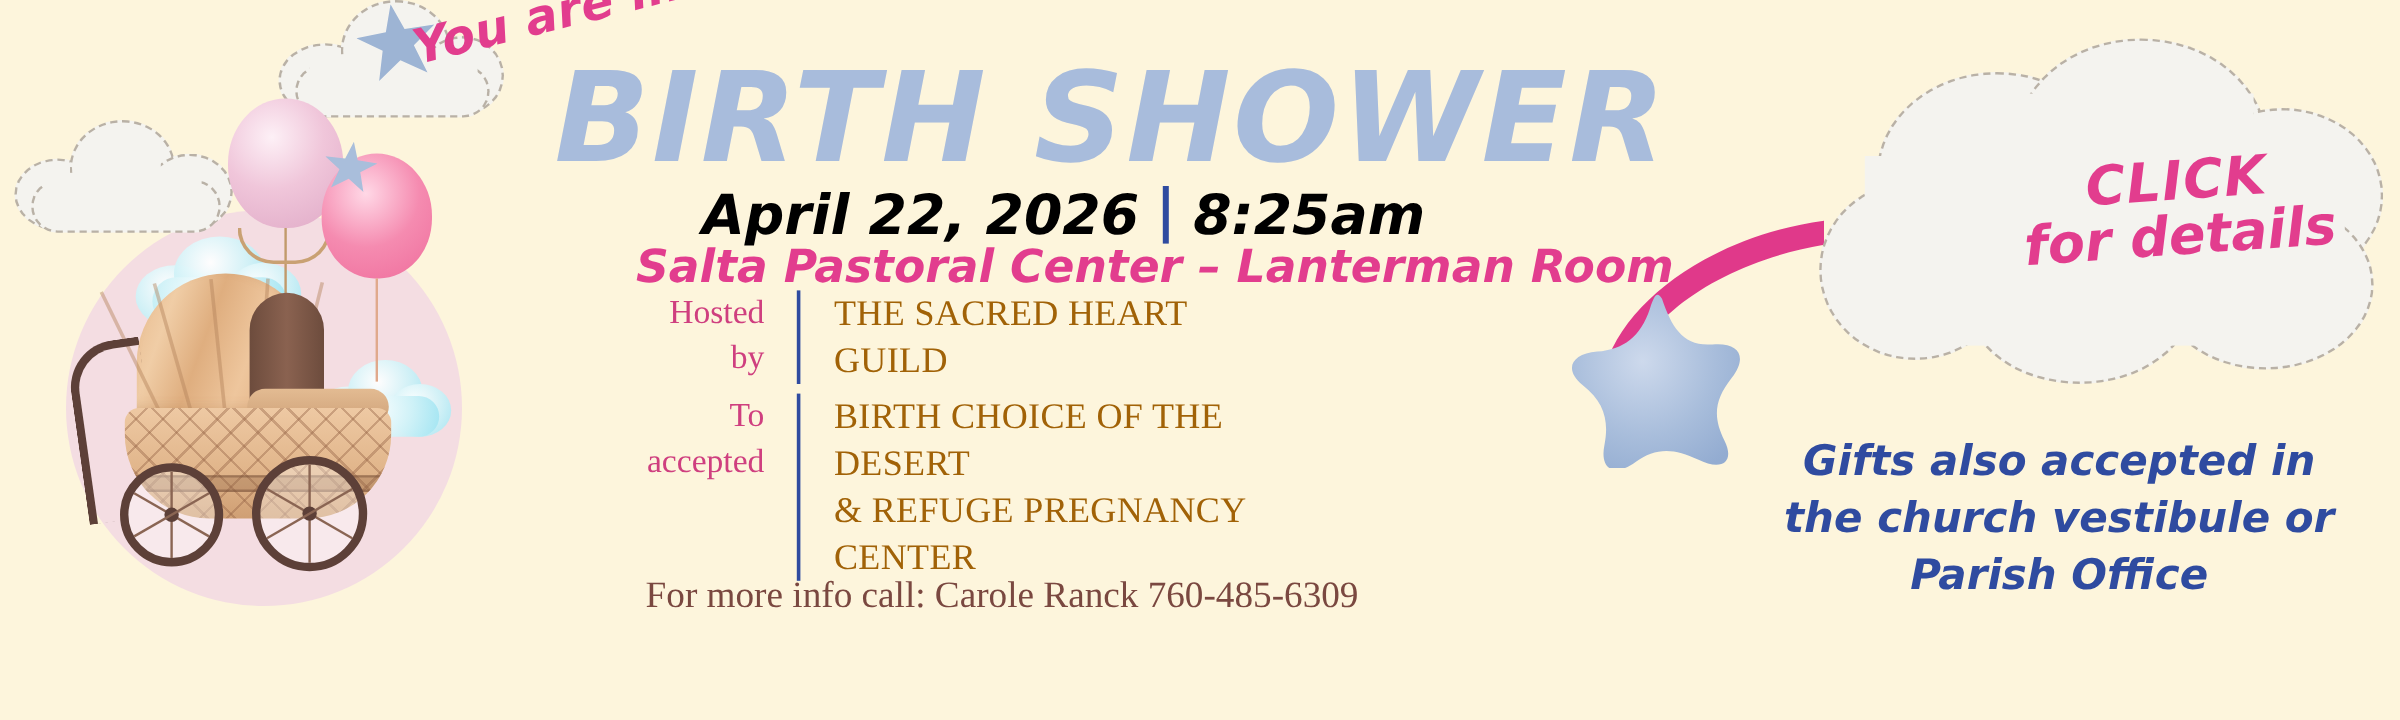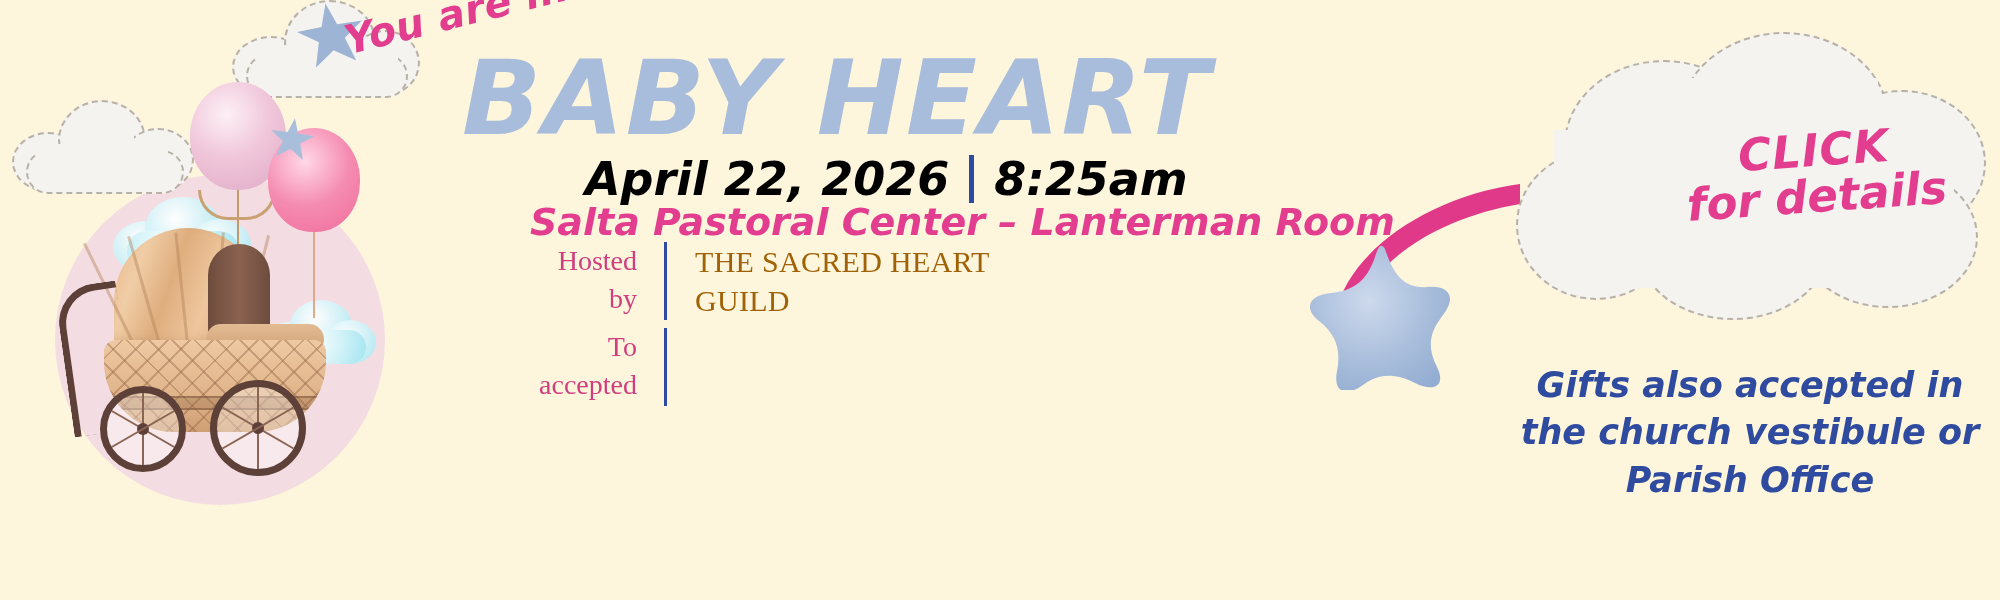--- a/index.html
+++ b/index.html
@@ -301,21 +301,21 @@
     color: #e23d8e;
     text-align: center;
     line-height: 1.02;
     transform: rotate(-4deg);
   }
   .click-text .l1 { font-size: 45px; letter-spacing: 1px; }
   .click-text .l2 { font-size: 45px; }
 
   .gifts-text {
     position: absolute;
-    left: 1515px; top: 362px;
+    left: 1481px; top: 362px;
     width: 470px;
     text-align: center;
     font-family: "DejaVu Sans", sans-serif;
     font-weight: 700; font-style: italic;
     font-size: 35px;
     line-height: 1.35;
     color: #2f4ba0;
   }
 
   .star-big {
@@ -400,42 +400,45 @@
         </div>
       <div class="wheel wheel-front">
           <div class="spoke"></div>
           <div class="hub"></div>
         </div>
     </div>
   </div>
 
   <div class="invited">You are invited to a</div>
 
-  <div class="title">BABY HEART</div>
+  <div class="title">BIRTH SHOWER</div>
 
   <div class="dateline">
     <span class="dt">April 22, 2026</span>
     <span class="vbar"></span>
     <span class="dt">8:25am</span>
   </div>
 
   <div class="venue">Salta Pastoral Center – Lanterman Room</div>
 
   <div class="credits">
     <div class="credit-row row-host">
       <div class="credit-label">Hosted by</div>
       <div class="credit-div"></div>
       <div class="credit-value">THE SACRED HEART GUILD</div>
     </div>
     <div class="credit-row row-benefit">
       <div class="credit-label">To accepted</div>
       <div class="credit-div"></div>
-    </div>
-  </div>
-
+      <div class="credit-value">BIRTH CHOICE OF THE DESERT
+&amp; REFUGE PREGNANCY CENTER</div>
+    </div>
+  </div>
+
+  <div class="moreinfo">For more info call: Carole Ranck 760-485-6309</div>
 
   <svg class="arrow-swoosh" viewBox="0 0 420 220">
     <path d="M 236 212 C 250 150, 330 96, 420 84 L 420 104 C 336 118, 268 164, 256 216 Z" fill="#e0398a"></path>
   </svg>
 
   <div class="star-big">
     <svg viewBox="0 0 150 145" width="150" height="145">
       <defs>
         <radialGradient id="stg" cx="42%" cy="38%" r="72%">
           <stop offset="0%" stop-color="#cdd9ec"></stop>

